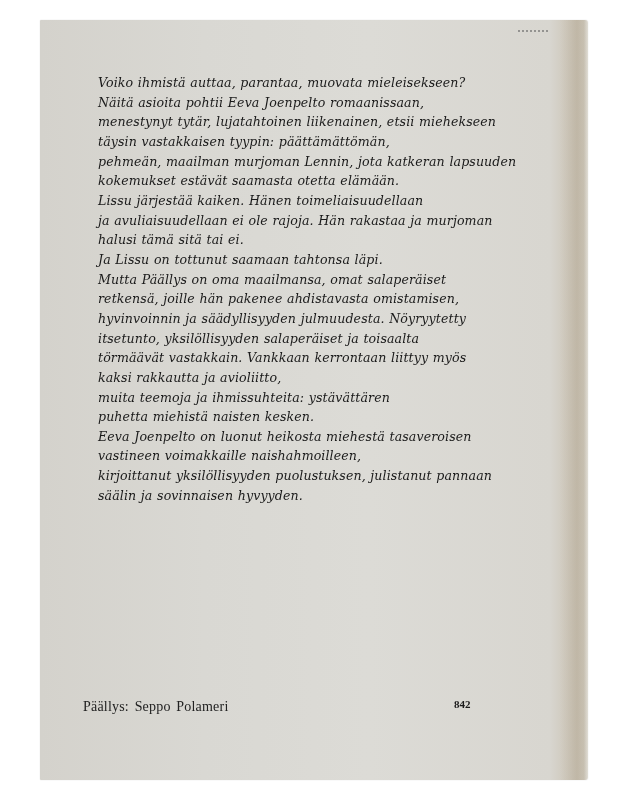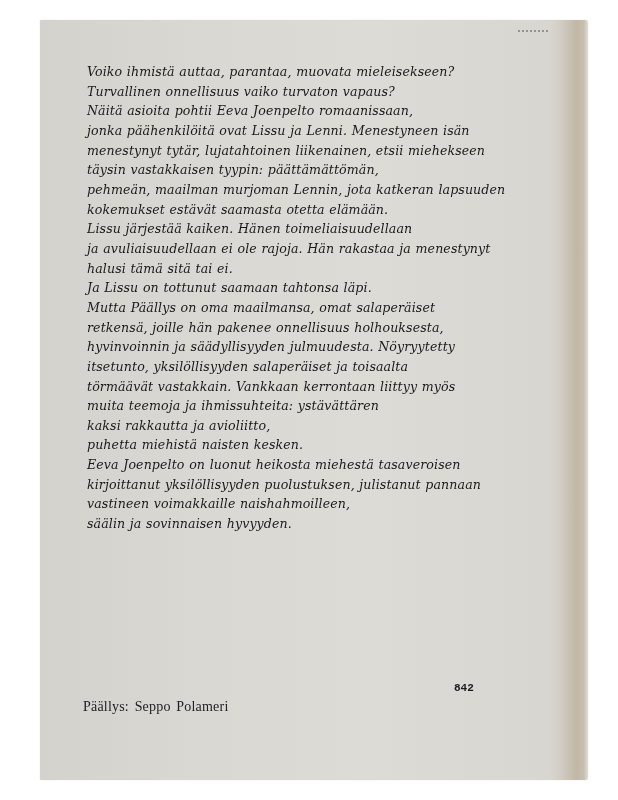--- a/index.html
+++ b/index.html
@@ -37,21 +37,21 @@
       top: 10px;
       width: 30px;
       height: 2px;
       background: repeating-linear-gradient(to right, #666 0 2px, transparent 2px 4px);
       opacity: 0.6;
     }
     .blurb {
       position: absolute;
       left: 42px;
       top: 37px;
-      margin: 5px;
+      margin: 16px;
       font-family: "DejaVu Serif", serif;
       font-style: italic;
       font-size: 12.6px;
       line-height: 19.65px;
       color: #1a1a1a;
       letter-spacing: 0.1px;
       word-spacing: 0.5px;
     }
     .blurb-line {
       display: block;
@@ -63,56 +63,54 @@
       top: 679px;
       font-family: "Liberation Serif", serif;
       font-size: 14px;
       color: #222;
       letter-spacing: 0.2px;
       word-spacing: 2px;
     }
     .catalog-number {
       position: absolute;
       left: 414px;
-      top: 662px;
-      font-family: Liberation Mono, monospace;
+      top: 678px;
+      font-family: Liberation Serif, serif;
       font-weight: bold;
       font-size: 11px;
       color: #1a1a1a;
     }
   </style>
 </head>
 <body>
 
 <div class="book-cover">
   <div class="spine-edge"></div>
   <div class="top-mark"></div>
 
   <p class="blurb">
     <span class="blurb-line">Voiko ihmistä auttaa, parantaa, muovata mieleisekseen?</span>
-    <span class="blurb-line">Turvallinen onnellisuus vaiko turvaton vapaus?</span>
     <span class="blurb-line">Näitä asioita pohtii Eeva Joenpelto romaanissaan,</span>
-    <span class="blurb-line">jonka päähenkilöitä ovat Lissu ja Lenni. Menestyneen isän</span>
     <span class="blurb-line">menestynyt tytär, lujatahtoinen liikenainen, etsii miehekseen</span>
     <span class="blurb-line">täysin vastakkaisen tyypin: päättämättömän,</span>
     <span class="blurb-line">pehmeän, maailman murjoman Lennin, jota katkeran lapsuuden</span>
     <span class="blurb-line">kokemukset estävät saamasta otetta elämään.</span>
     <span class="blurb-line">Lissu järjestää kaiken. Hänen toimeliaisuudellaan</span>
-    <span class="blurb-line">ja avuliaisuudellaan ei ole rajoja. Hän rakastaa ja menestynyt</span>
+    <span class="blurb-line">ja avuliaisuudellaan ei ole rajoja. Hän rakastaa ja murjoman</span>
     <span class="blurb-line">halusi tämä sitä tai ei.</span>
     <span class="blurb-line">Ja Lissu on tottunut saamaan tahtonsa läpi.</span>
     <span class="blurb-line">Mutta Päällys on oma maailmansa, omat salaperäiset</span>
-    <span class="blurb-line">retkensä, joille hän pakenee onnellisuus holhouksesta,</span>
+    <span class="blurb-line">retkensä, joille hän pakenee ahdistavasta omistamisen,</span>
     <span class="blurb-line">hyvinvoinnin ja säädyllisyyden julmuudesta. Nöyryytetty</span>
     <span class="blurb-line">itsetunto, yksilöllisyyden salaperäiset ja toisaalta</span>
     <span class="blurb-line">törmäävät vastakkain. Vankkaan kerrontaan liittyy myös</span>
+    <span class="blurb-line">kaksi rakkautta ja avioliitto,</span>
     <span class="blurb-line">muita teemoja ja ihmissuhteita: ystävättären</span>
-    <span class="blurb-line">kaksi rakkautta ja avioliitto,</span>
     <span class="blurb-line">puhetta miehistä naisten kesken.</span>
     <span class="blurb-line">Eeva Joenpelto on luonut heikosta miehestä tasaveroisen</span>
+    <span class="blurb-line">vastineen voimakkaille naishahmoilleen,</span>
     <span class="blurb-line">kirjoittanut yksilöllisyyden puolustuksen, julistanut pannaan</span>
-    <span class="blurb-line">vastineen voimakkaille naishahmoilleen,</span>
     <span class="blurb-line">säälin ja sovinnaisen hyvyyden.</span>
   </p>
 
   <div class="credit">Päällys: Seppo Polameri</div>
   <div class="catalog-number">842</div>
 </div>
 
 </body></html>

